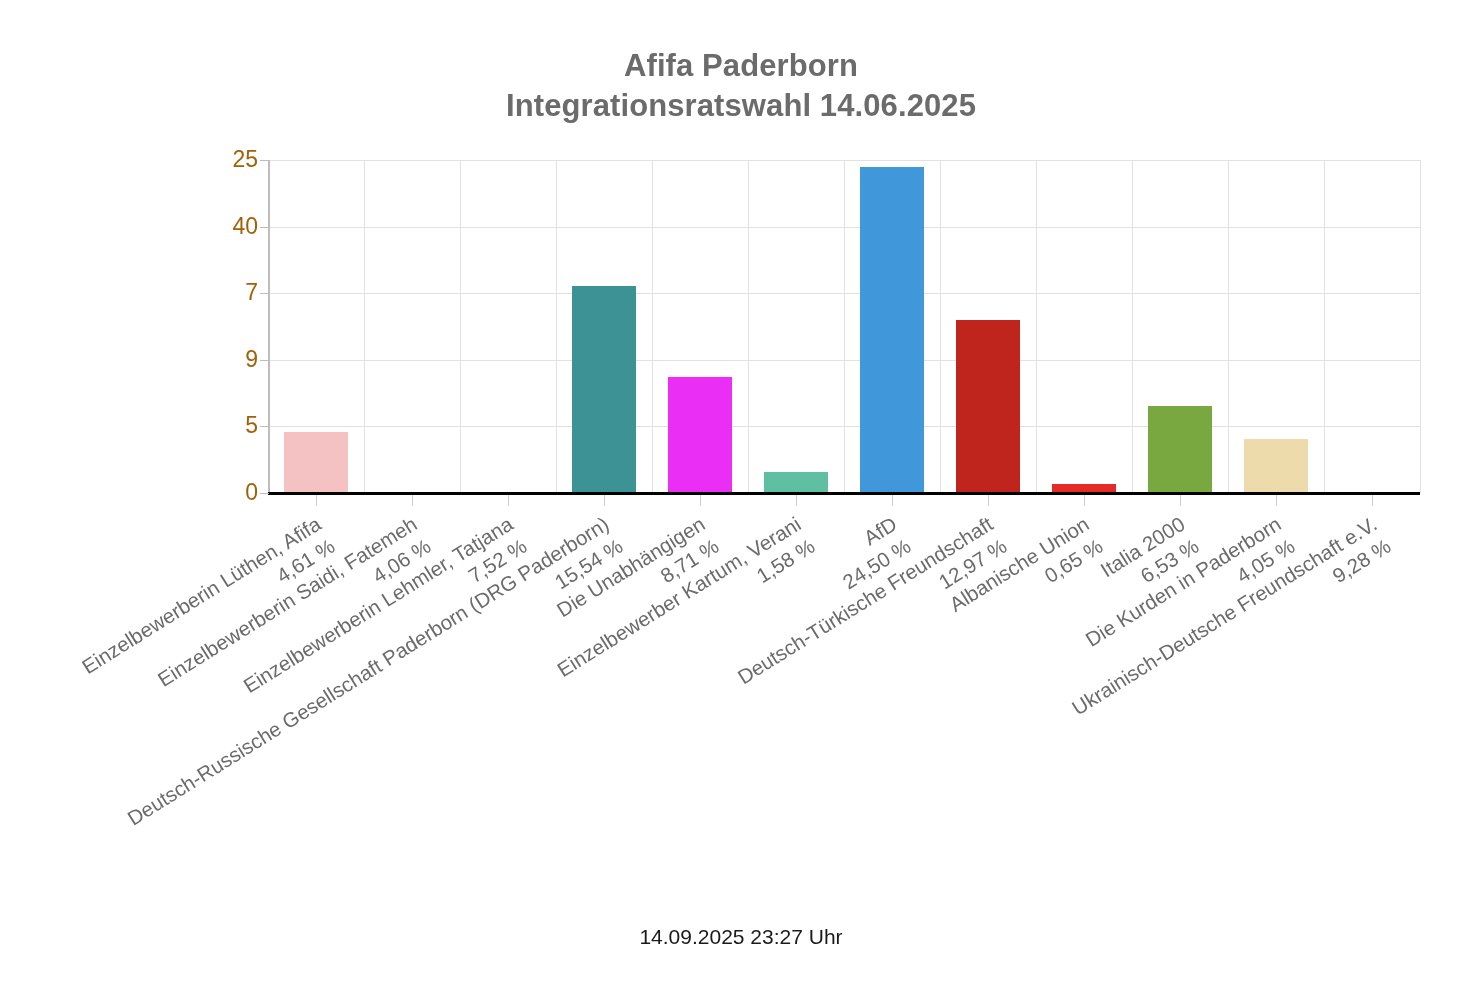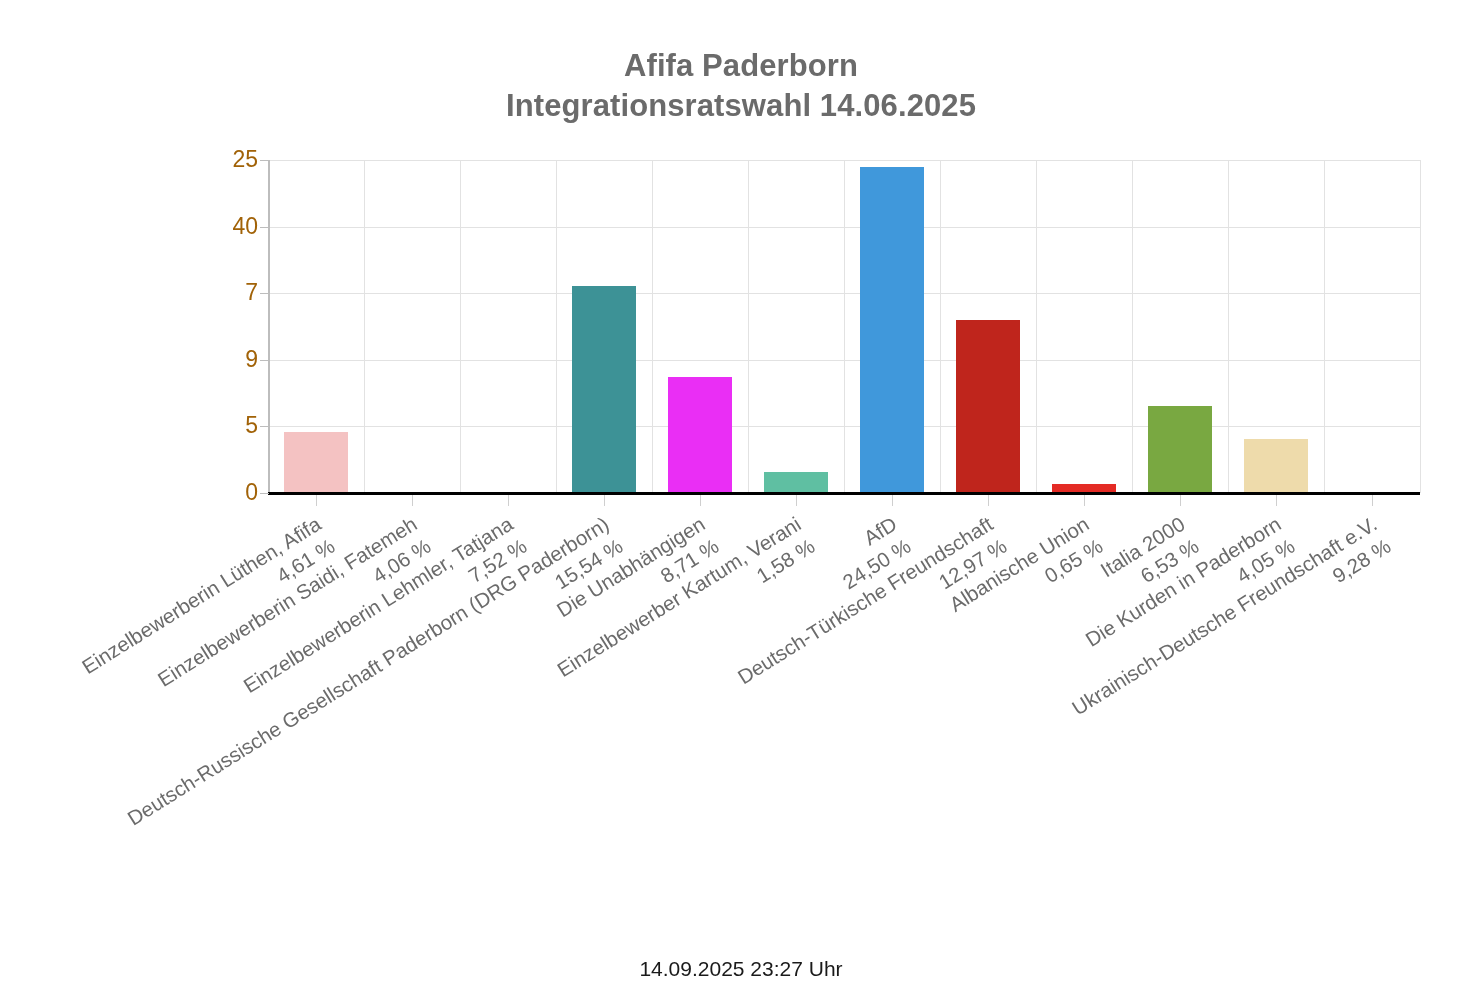--- a/index.html
+++ b/index.html
@@ -79,21 +79,20 @@
   }
   .xlabel .name{display:block;}
   .xlabel .pct{display:block;}
   
   #footer-timestamp{
     position:absolute;
     left:0;top:925px;width:1482px;
     text-align:center;
     color:#1a1a1a;
     font-size:21px;
-    margin-top:32px;
   }
 </style>
 </head>
 <body>
 
 <div id="chart-title">
   <span class="line">Afifa Paderborn</span>
   <span class="line">Integrationsratswahl 14.06.2025</span>
 </div>
 

